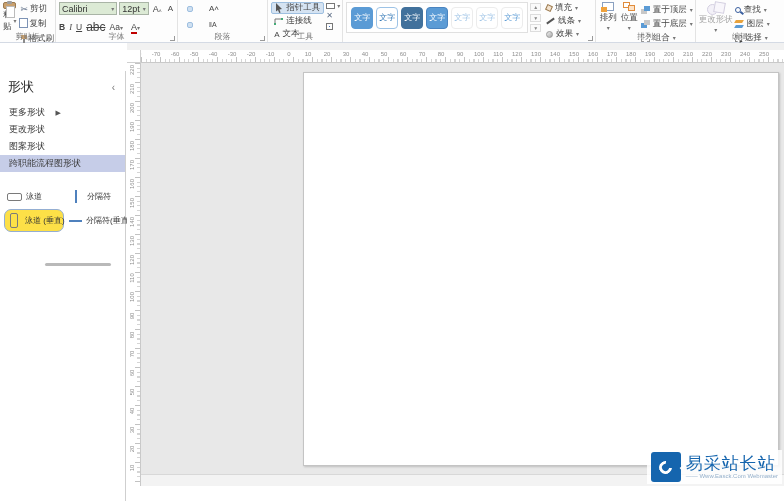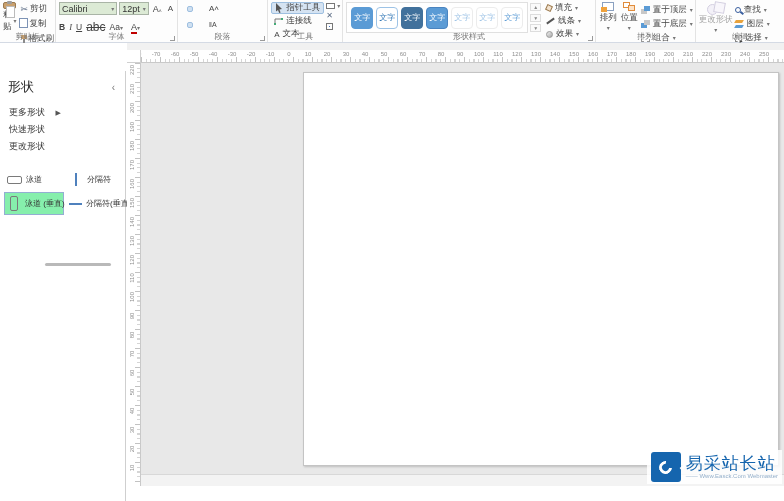--- a/index.html
+++ b/index.html
@@ -98,21 +98,21 @@
   .sb-collapse { color:#777; font-size:10px; padding-right:2px; }
   .sb-tabs { display:flex; gap:6px; padding:2px 8px 6px; align-items:center; }
   .sb-tab.sel { color:var(--accent); }
   .sb-tab { color:#666; }
   .sb-sep { color:#ccc; }
   .snav { padding:2px 2px 2px 9px; line-height:13px; color:#3c3c3c; white-space:nowrap; }
   .snav.sel { background:#c6cde8; }
   .more-arrow { font-size:7px; color:#555; margin-left:8px; }
   .master-grid { display:grid; grid-template-columns:60px 60px; gap:2px 2px; padding:14px 2px 2px 4px; }
   .master { display:flex; align-items:center; gap:4px; padding:3px 2px; font-size:8px; color:#333; white-space:nowrap; border:1px solid transparent; }
-  .master.sel { background:#86efac; border-color:#94aed2; }
+  .master.sel { background:#fde047; border-color:#94aed2;border-radius:7px; }
   .mic { flex:none; display:inline-block; }
   .mic.lane-h { width:15px; height:8px; border:1px solid #7a7a7a; border-radius:2px; }
   .mic.divider-v { width:2px; height:13px; background:#4f81bd; margin:0 6px; }
   .mic.lane-v { width:8px; height:15px; border:1px solid #7a7a7a; border-radius:2px; margin:0 3px; }
   .mic.divider-h { width:13px; height:2px; background:#4f81bd; }
   .sb-split { position:absolute; left:45px; top:192px; width:66px; height:3px; background:#b9b9b9; border-radius:2px; }
 
   
   .workarea { position:absolute; left:127px; top:0; right:0; bottom:0; background:#f1f1f1; }
   .topstrip { position:absolute; left:0; top:0; right:0; height:7px; background:#f1f1f1; }
@@ -284,21 +284,20 @@
             <span class="line-ic"></span>
             <span>线条</span>
             <span class="caret">▾</span>
           </div>
         <div class="fxrow">
             <span class="fx-ic"></span>
             <span>效果</span>
             <span class="caret">▾</span>
           </div>
       </div>
-      <div class="glabel">形状样式</div>
       <span class="launcher"></span>
     </div>
 
     <div class="rgroup" style="width:100px">
       <div class="bigbtn">
         <span class="arr-ic"></span>
         <span>排列</span>
           <span class="caret">▾</span>
       </div>
       <div class="bigbtn">
@@ -358,22 +357,23 @@
     <div class="sidebar">
       <div class="sb-title">
         <span>形状</span>
         <span class="sb-collapse">‹</span>
       </div>
       <div class="snav" style="margin-top:6px">
         <span>更多形状</span>
         <span class="more-arrow">▶</span>
       </div>
       <div>
-          <div class="snav">快速形状</div>
           <div class="snav">更改形状</div>
+          <div class="snav">图案形状</div>
+          <div class="snav sel">跨职能流程图形状</div>
         </div>
       <div class="master-grid">
           <div class="master">
             <span class="mic lane-h"></span>
             <span class="mlabel">泳道</span>
           </div>
           <div class="master">
             <span class="mic divider-v"></span>
             <span class="mlabel">分隔符</span>
           </div>

